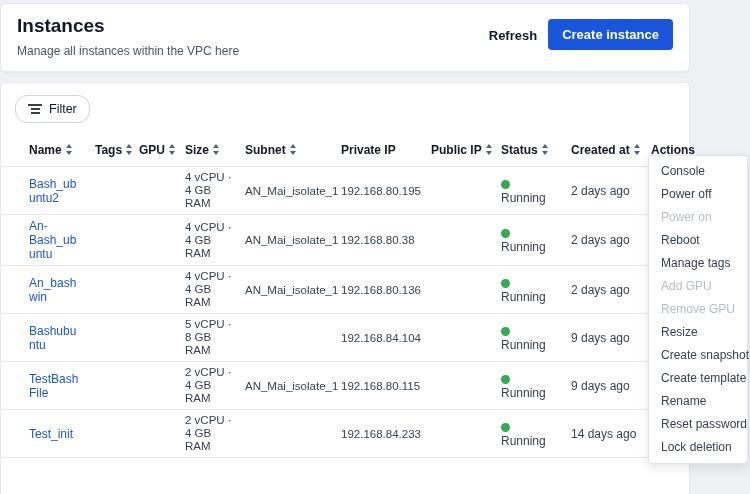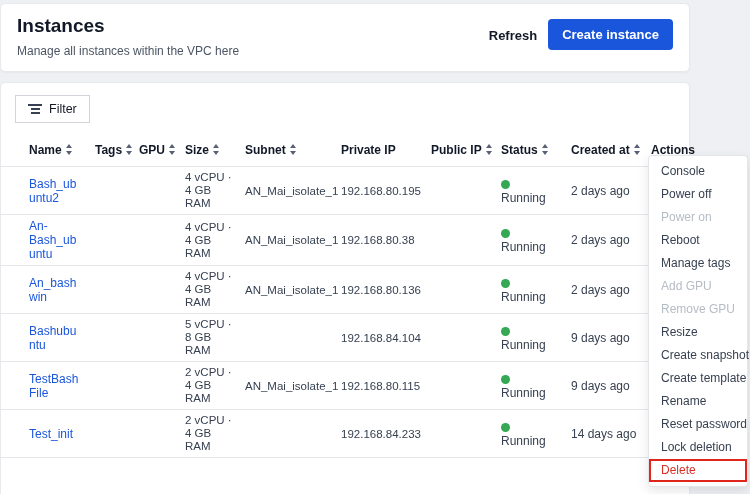--- a/index.html
+++ b/index.html
@@ -38,21 +38,21 @@
     background: #1a56db; border: none; cursor: pointer;
     font-family: inherit; font-size: 13px; font-weight: bold; color: #ffffff;
     padding: 8px 14px; border-radius: 4px;
   }
 
   
   .table-card { margin-top: 10px; padding-top: 12px; }
   .filter-btn {
     display: inline-flex; align-items: center; gap: 7px;
     margin-left: 14px; padding: 6px 12px;
-    background: #fff; border: 1px solid #d1d5db; border-radius: 0;
+    background: #fff; border: 1px solid #d1d5db; border-radius: 12px;
     font-family: inherit; font-size: 12.5px; color: #111827; cursor: pointer;
   }
   .filter-icon { display: inline-block; width: 14px; height: 10px; position: relative; }
   .filter-icon::before {
     content: ""; position: absolute; left: 0; top: 0;
     width: 14px; height: 2px; background: #374151;
     box-shadow: 0 4px 0 -0.4px #374151, 0 8px 0 0 #374151;
   }
   .filter-icon::after {
     content: ""; position: absolute; left: 3px; top: 4px;
@@ -285,14 +285,13 @@
   <div class="mi">Reboot</div>
   <div class="mi">Manage tags</div>
   <div class="mi disabled">Add GPU</div>
   <div class="mi disabled">Remove GPU</div>
   <div class="mi">Resize</div>
   <div class="mi">Create snapshot</div>
   <div class="mi">Create template</div>
   <div class="mi">Rename</div>
   <div class="mi">Reset password</div>
   <div class="mi">Lock deletion</div>
-  <div class="mi danger">Delete</div>
 </div>
 
 </body></html>

